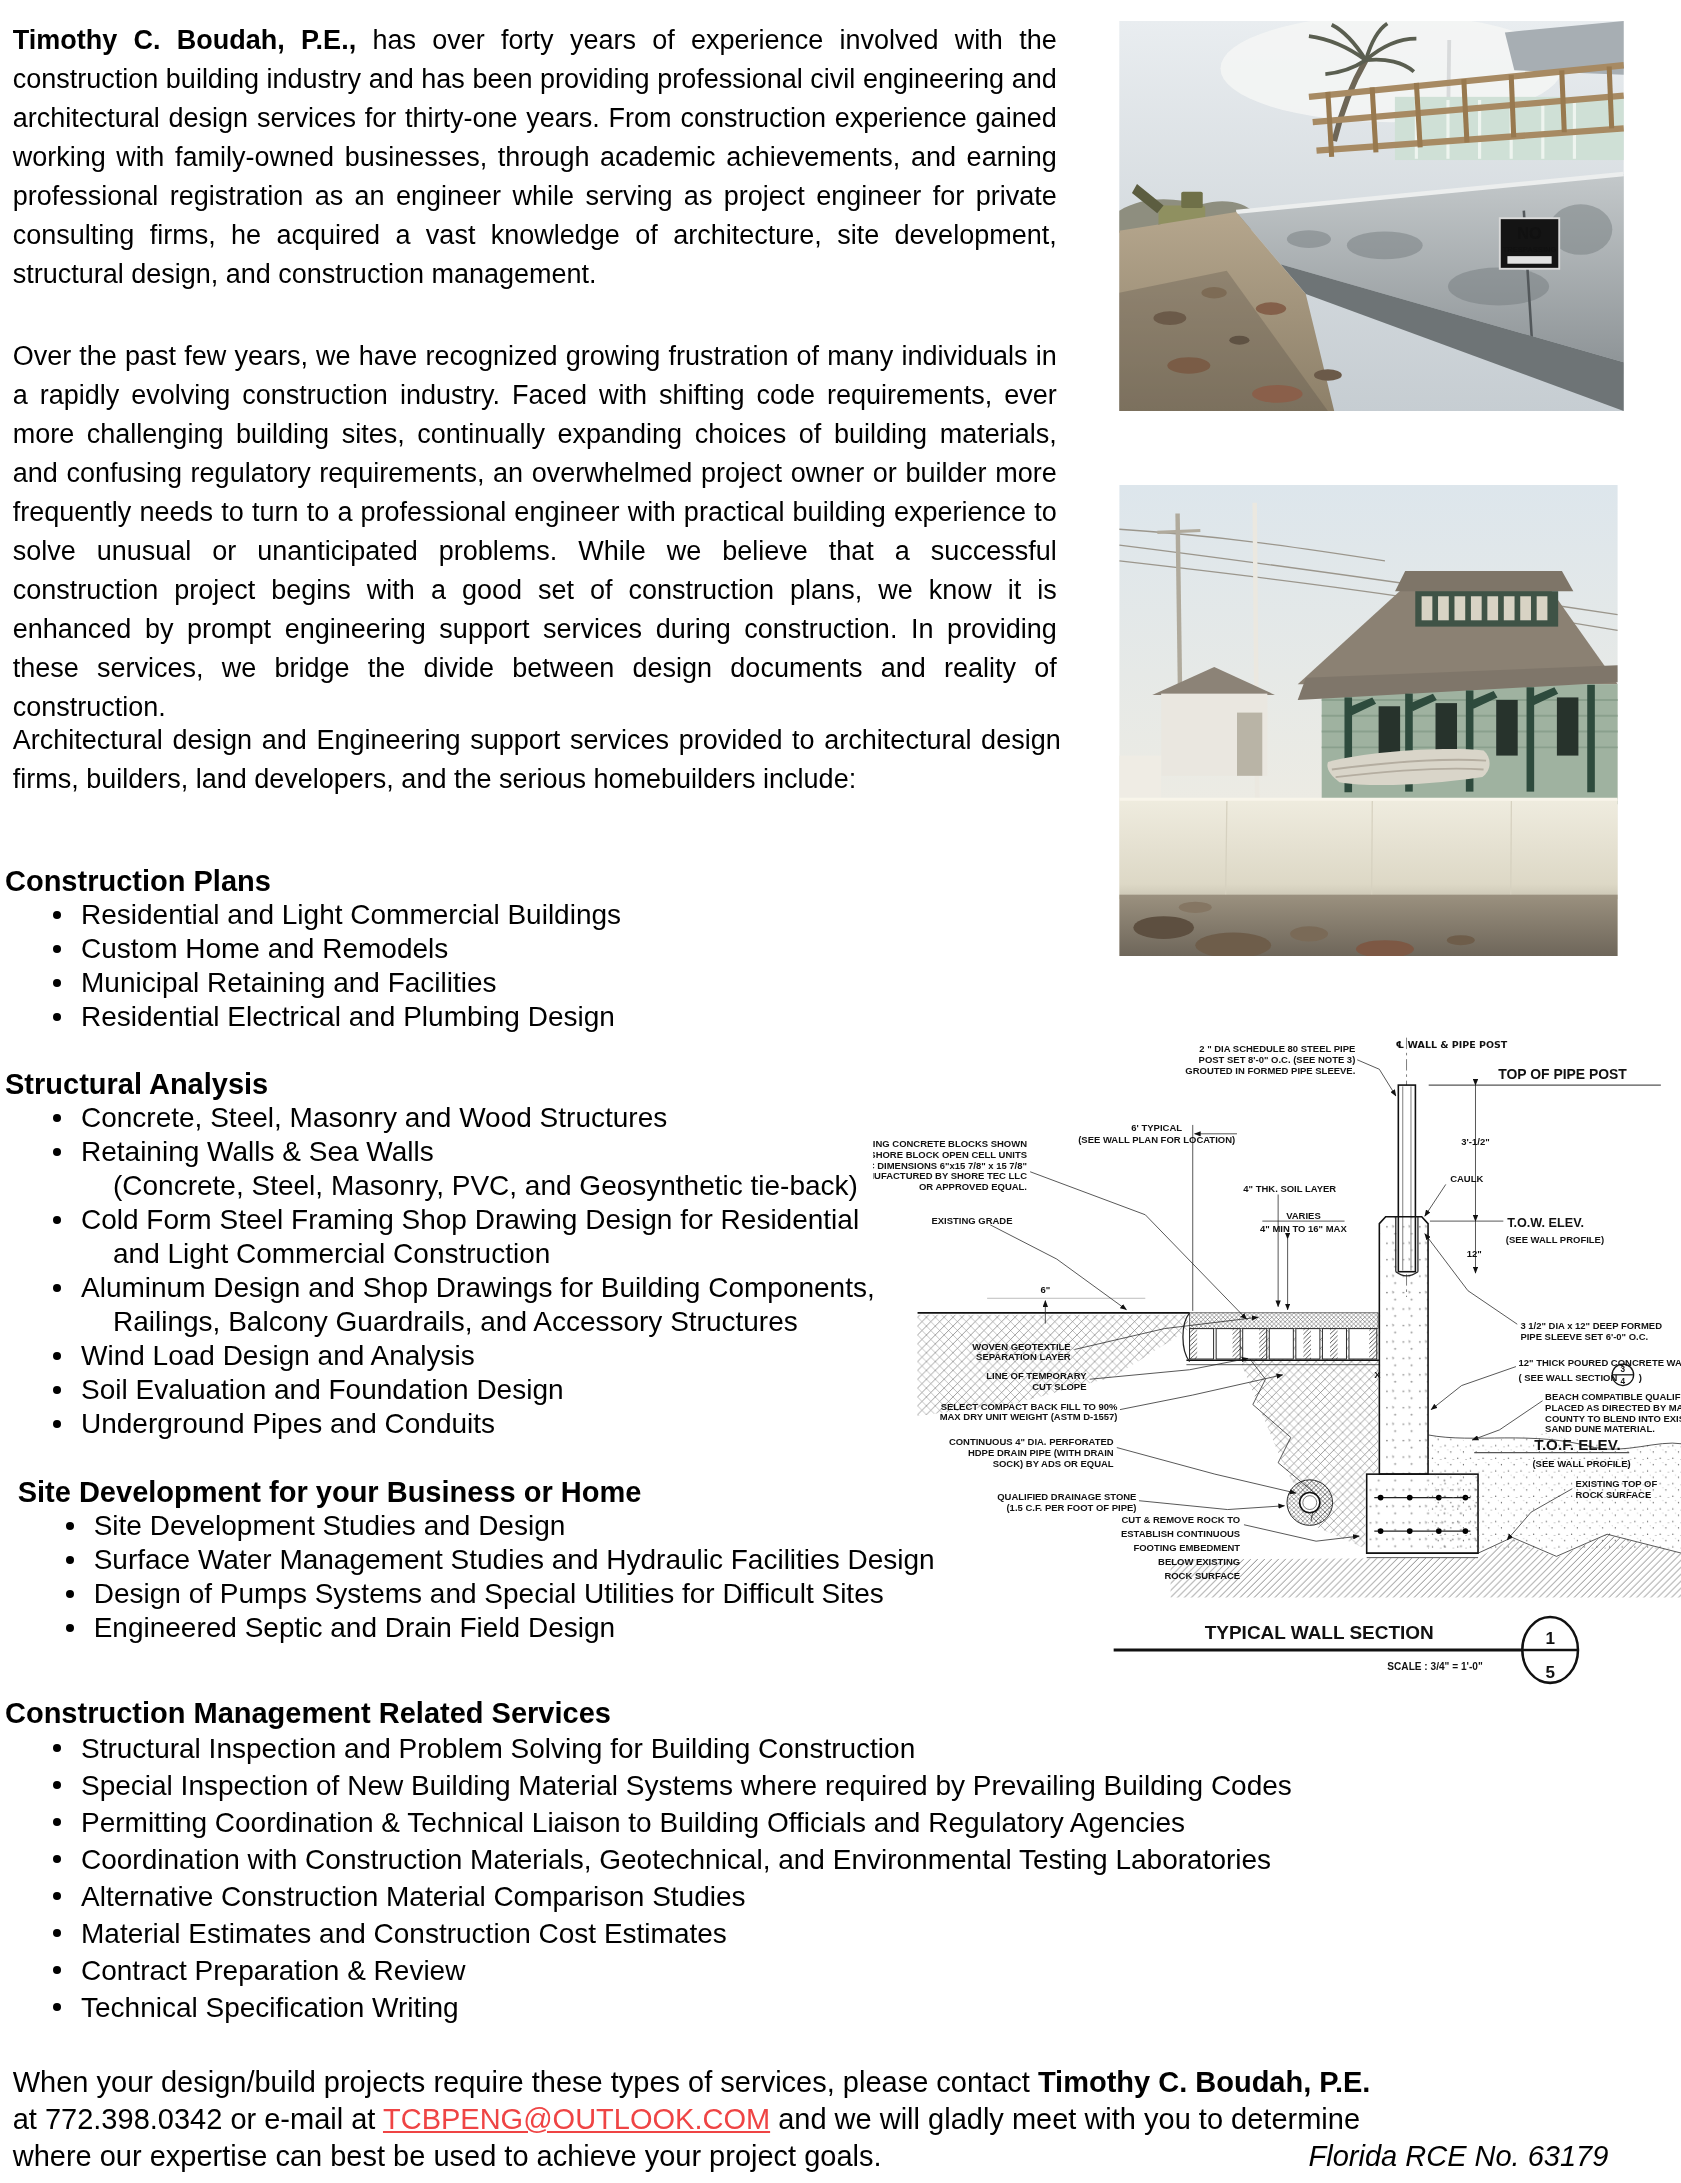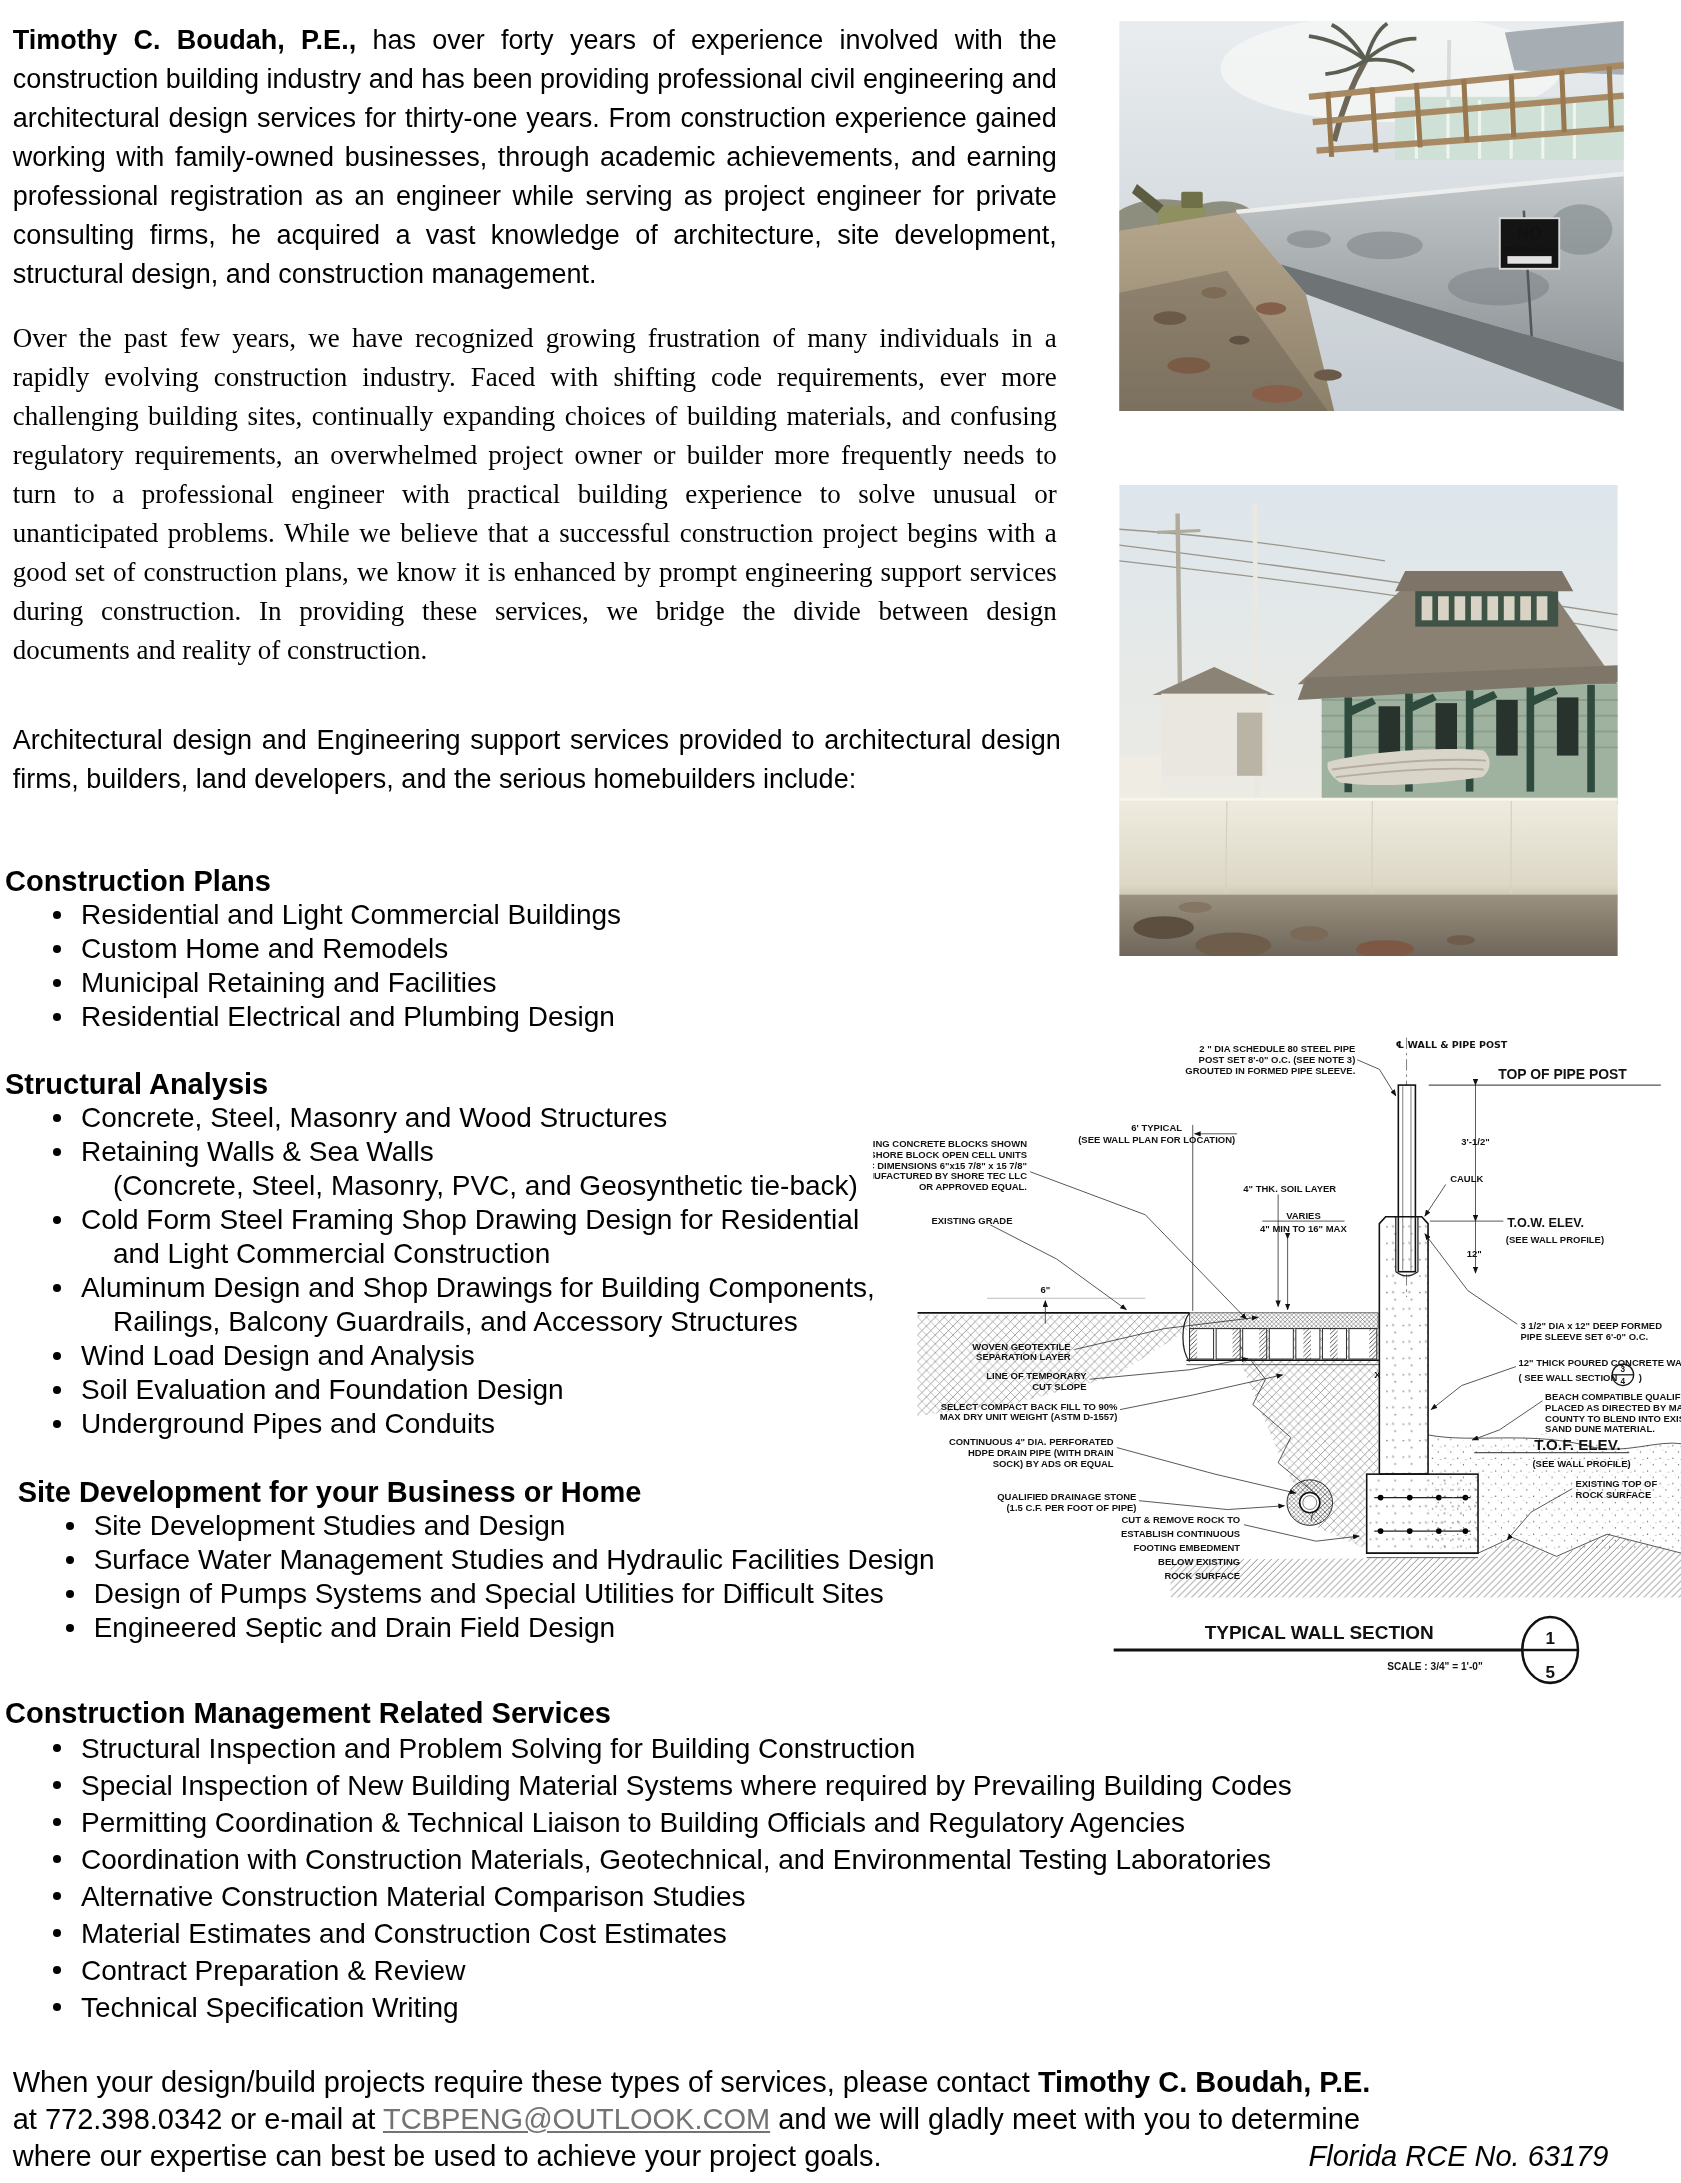--- a/index.html
+++ b/index.html
@@ -3,42 +3,42 @@
 <meta charset="utf-8">
 <style>
   * { margin:0; padding:0; box-sizing:border-box; }
   html,body { background:#ffffff; }
   body {
     width:1682px; height:2183px; position:relative; overflow:hidden;
     font-family:"Liberation Sans", sans-serif; color:#000;
   }
   .para { position:absolute; left:12.7px; font-size:27px; line-height:39px; text-align:justify; }
   #para1 { top:21px;  width:1044px; }
-  #para2 { top:319px; width:1044px;font-family:Liberation Serif, serif; }
+  #para2 { top:337px; width:1044px; }
   #para3 { top:721px; width:1048px; }
 
   section { position:absolute; left:5px; }
   section h2 { font-size:29px; line-height:34px; font-weight:bold; white-space:nowrap; }
   section ul { list-style:none; }
   section li { position:relative; font-size:28px; line-height:34px; padding-left:76px; white-space:nowrap; }
   .dot { position:absolute; left:48px; top:12.7px; width:8.2px; height:8.2px; border-radius:50%; background:#000; }
   .cont { display:block; margin-left:32px; }
   #sec-cp { top:864px; width:1265px; }
   #sec-sa { top:1067px; width:1076px; }
   #sec-sd { top:1475px; left:17.7px; width:1265px; }
   #sec-cm { top:1696px; width:1594px; }
   #sec-cm li { line-height:37px; }
   #sec-cm .dot { top:14px; }
 
   #contact { position:absolute; left:12.7px; top:2064px; width:1597px; font-size:29px; line-height:37px; }
   #contact .row { white-space:nowrap; }
   #contact .r3 { display:flex; }
   .contact-name { font-weight:bold; }
   .rce { margin-left:auto; font-style:italic; padding-right:1.3px; }
-  a.email { color:#737373; text-decoration:underline; cursor:pointer; }
+  a.email { color:#ef4444; text-decoration:underline; cursor:pointer; }
 
   .photo, #drawing { position:absolute; }
   #photo1 { left:1119px; top:21px;  width:505px; height:390px; }
   #photo2 { left:1119px; top:485px; width:499px; height:471px; }
   #drawing { left:873px; top:1025px; width:809px; height:699px; }
 
   svg text { font-family:"Liberation Sans", sans-serif; fill:#111; }
   .dl  { font-size:15px; font-weight:bold; }
   .dlb { font-weight:bold; }
   .thin { stroke:#222; stroke-width:1.2; fill:none; }

